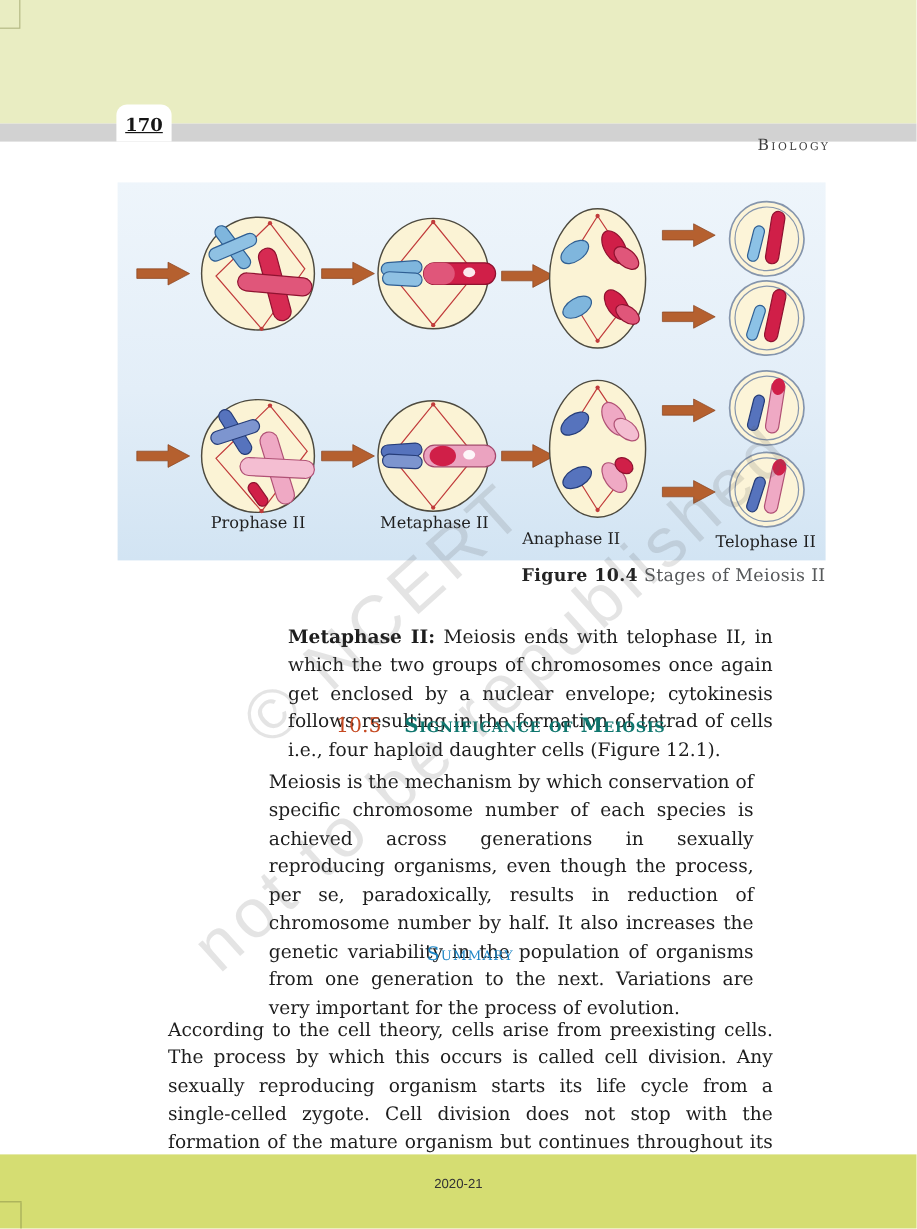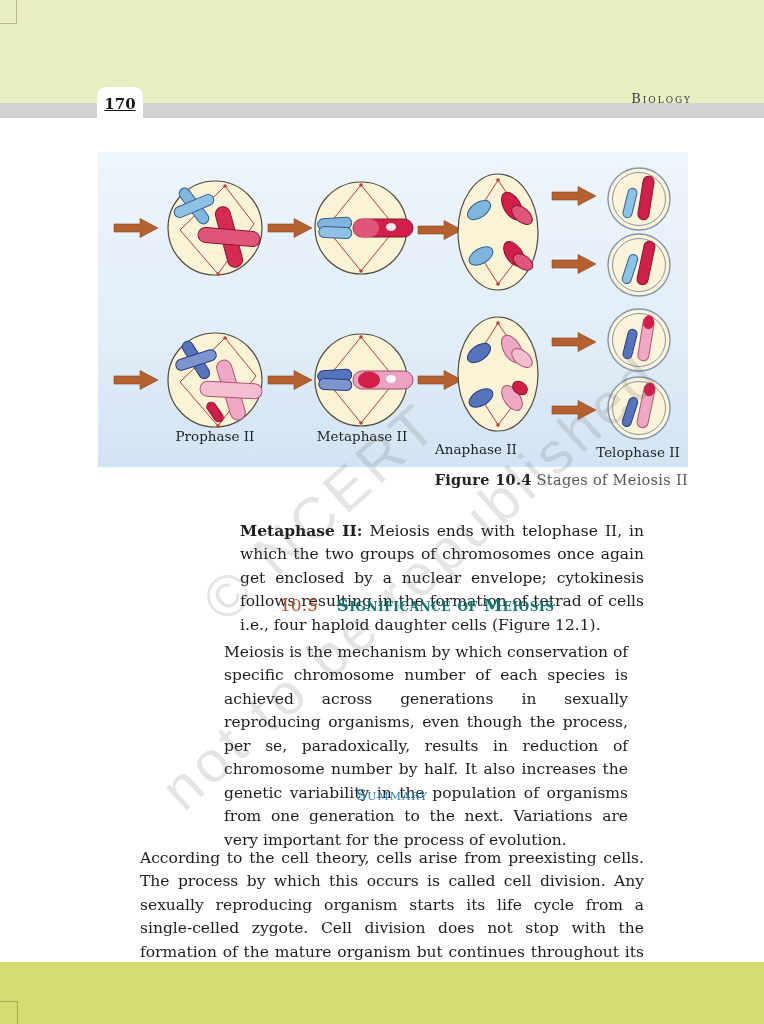--- a/index.html
+++ b/index.html
@@ -10,21 +10,21 @@
   }
   
   .band-top{position:absolute;left:0;top:0;width:764px;height:103px;background:#e9edc2;}
   .band-bottom{position:absolute;left:0;top:962px;width:764px;height:62px;background:#d5dd72;}
   .reg-top{position:absolute;left:-3px;top:-3px;width:18px;height:25px;border:1px solid #b4b985;}
   .reg-bot-h{position:absolute;left:0;top:1001px;width:18px;height:1px;background:#a3aa58;}
   .reg-bot-v{position:absolute;left:17px;top:1002px;width:1px;height:22px;background:#a3aa58;}
   
   .header-bar{position:absolute;left:0;top:103px;width:764px;height:15px;background:#d2d2d2;}
   .subject-label{
-    position:absolute;right:72px;top:91px;height:15px;line-height:15px;
+    position:absolute;right:72px;top:114px;height:15px;line-height:15px;
     font-variant:small-caps;font-size:13px;letter-spacing:2px;color:#3c3c3c;
   }
   .page-tab{
     position:absolute;left:97px;top:87px;width:46px;height:31px;background:#ffffff;
     border-radius:9px 9px 0 0;text-align:center;
   }
   .page-tab span{display:inline-block;margin-top:8px;font-weight:bold;font-size:15px;color:#161616;text-decoration:underline;}
   
   .figure-panel{
     position:absolute;left:98px;top:152px;width:590px;height:315px;
@@ -252,19 +252,20 @@
     <span class="section-number">10.5</span><span class="section-title">Significance of Meiosis</span>
   </div>
 
   <p class="para para-significance">Meiosis is the mechanism by which conservation of specific chromosome number of each species is achieved across generations in sexually reproducing organisms, even though the process, per se, paradoxically, results in reduction of chromosome number by half. It also increases the genetic variability in the population of organisms from one generation to the next. Variations are very important for the process of evolution.</p>
 
   <div class="summary-heading">Summary</div>
 
   <p class="para para-summary">According to the cell theory, cells arise from preexisting cells. The process by which this occurs is called cell division. Any sexually reproducing organism starts its life cycle from a single-celled zygote. Cell division does not stop with the formation of the mature organism but continues throughout its life cycle.</p>
 
   <div class="band-bottom"></div>
+  <div class="footer-year">2020-21</div>
   <div class="reg-bot-h"></div>
   <div class="reg-bot-v"></div>
 
   <div class="wm wm1">© NCERT</div>
   <div class="wm wm2">not to be republished</div>
 
 </div>
 
 </body></html>

